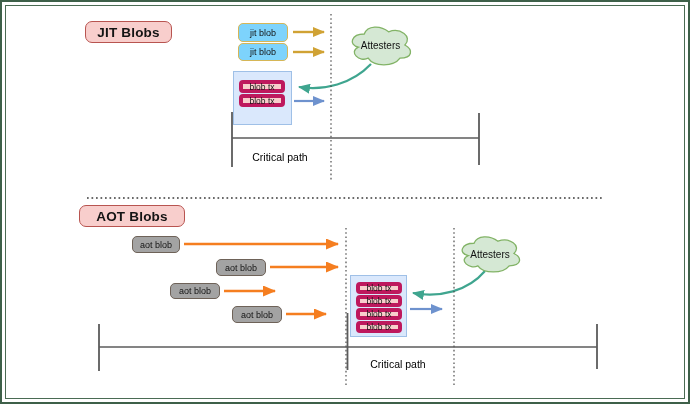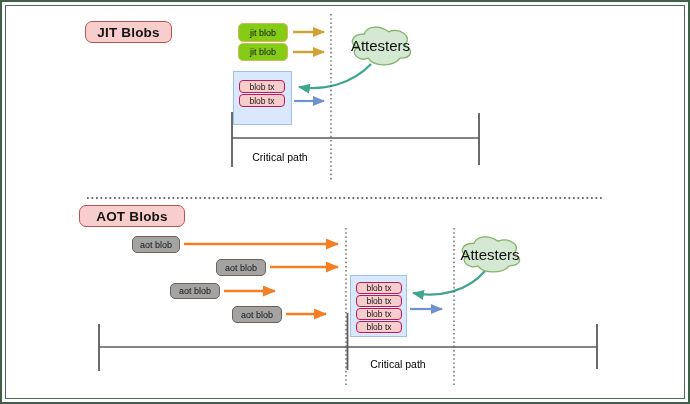--- a/index.html
+++ b/index.html
@@ -4,25 +4,25 @@
 <style>
   html,body{margin:0;padding:0;background:#ffffff;font-family:"Liberation Sans",sans-serif;}
   #canvas{position:relative;width:690px;height:404px;background:#ffffff;overflow:hidden;}
   .frame-outer{position:absolute;inset:0;border:2px solid #3e6049;pointer-events:none;}
   .frame-inner{position:absolute;inset:5px;border:1px solid #4a6b53;pointer-events:none;}
   #arrow-layer{position:absolute;left:0;top:0;width:690px;height:404px;}
   .node{position:absolute;box-sizing:border-box;display:flex;align-items:center;justify-content:center;
         color:#141414;white-space:nowrap;}
   .pink-title{background:#f8cecc;border:1px solid #b85450;border-radius:7px;
         font-size:13.5px;font-weight:bold;letter-spacing:.2px;}
-  .yellow{background:#84cc16;border:1px solid #d6b656;border-radius:5px;font-size:9px;}
+  .yellow{background:#7dd3fc;border:1px solid #d6b656;border-radius:5px;font-size:9px;}
   .orange{background:#a3a3a3;border:1px solid #6e6258;border-radius:5px;font-size:9px;}
   .blue-box{background:#dae8fc;border:1px solid #9fc0e7;}
-  .pink-sm{background:#f8cecc;border:1px solid #be185d;border-radius:4px;font-size:8.5px;}
-  .cloud-label{font-size:15px;color:#111;justify-content:center;}
+  .pink-sm{background:#f8cecc;border:4px solid #be185d;border-radius:4px;font-size:8.5px;}
+  .cloud-label{font-size:10px;color:#111;justify-content:center;}
   .cp-label{font-size:10.5px;color:#000;justify-content:center;}
 </style>
 </head>
 <body>
 
 <div id="canvas">
 
   <svg id="arrow-layer" viewBox="0 0 690 404" xmlns="http://www.w3.org/2000/svg">
     <defs>
       <marker id="m-gold" markerUnits="userSpaceOnUse" markerWidth="12" markerHeight="10" refX="11" refY="5" orient="auto">

